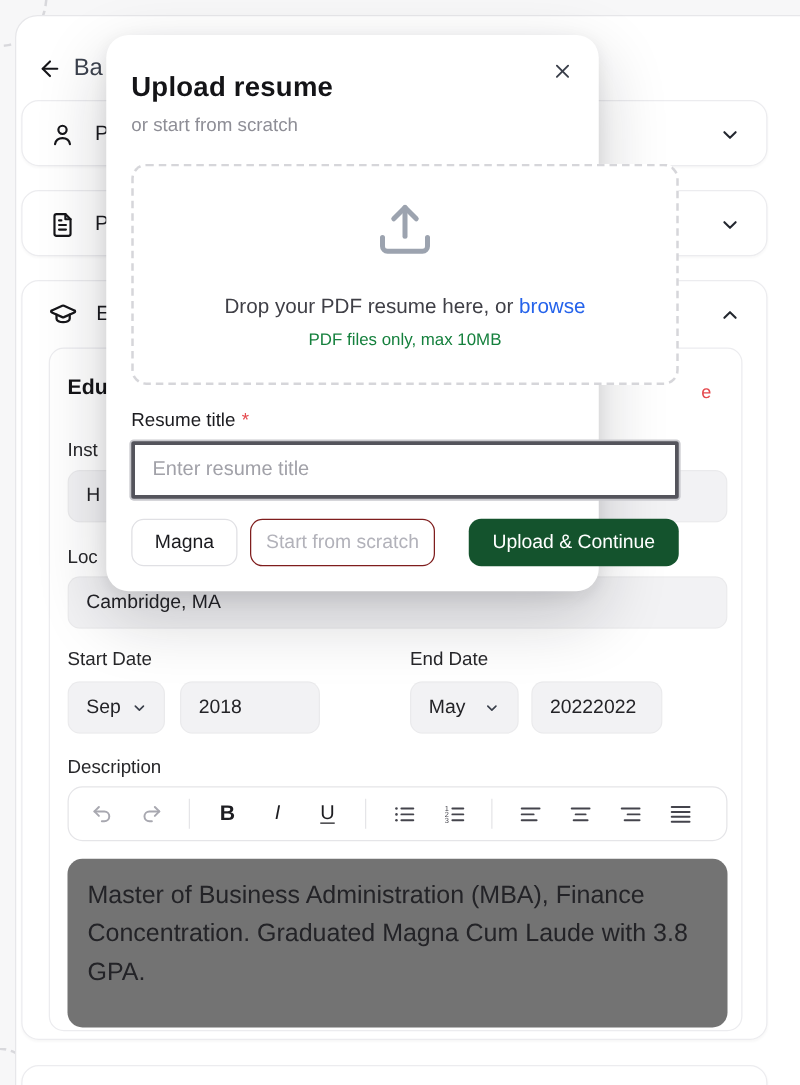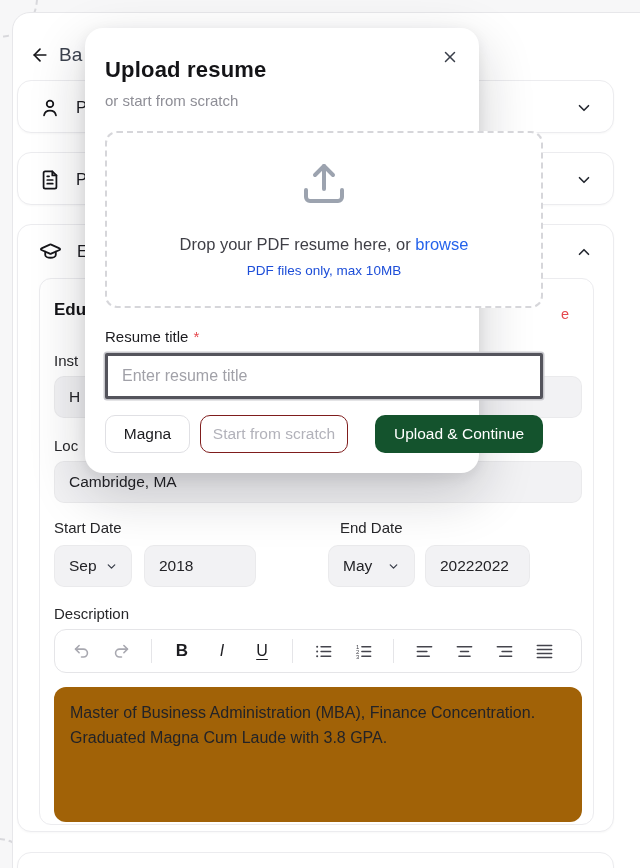--- a/index.html
+++ b/index.html
@@ -38,56 +38,56 @@
   .edu-heading { left:14px; top:21px; font-size:17px; font-weight:600; color:#141417; }
   .remove-frag { right:24px; top:27px; font-size:14.5px; font-weight:500; color:#e5484d; cursor:pointer; }
   .g-input { background:#f2f2f4; border:1px solid rgba(0,0,0,.03); border-radius:10px;
     display:flex; align-items:center; padding:0 14px; font-size:15.5px; color:#232327;
     white-space:nowrap; overflow:hidden; }
   .lbl-inst { left:14px; top:73px; }
   .inp-inst { left:14px; top:97px; width:528px; height:42px; }
   .lbl-loc { left:14px; top:158px; }
   .inp-loc { left:14px; top:182px; width:528px; height:42px; }
   .lbl-start { left:14px; top:240px; }
-  .lbl-end { left:300px; top:240px; }
+  .lbl-end { left:288px; top:240px; }
   .g-select { justify-content:space-between; cursor:pointer; }
   .sel-start-month { left:14px; top:266px; width:78px; height:42px; }
   .inp-start-year { left:104px; top:266px; width:112px; height:42px; }
   .sel-end-month { left:288px; top:266px; width:87px; height:42px; }
   .inp-end-year { left:385px; top:266px; width:105px; height:42px; padding-right:0; }
   .clip { display:inline-block; max-width:72px; overflow:hidden; white-space:nowrap; }
   .sel-chev { display:flex; color:#3a3f4a; margin-left:8px; }
   .lbl-desc { left:14px; top:326px; }
 
   .toolbar { left:14px; top:350px; width:528px; height:44px; background:#fff; border:1px solid #e5e5e8;
     border-radius:12px; display:flex; align-items:center; padding:0 16px; gap:20px; }
   .tb-btn { display:flex; align-items:center; justify-content:center; width:20px; height:22px;
     background:none; border:none; cursor:pointer; color:#44444c; font-family:inherit; }
   .tb-muted { color:#a8a8b0; }
   .tb-sep { width:1px; height:24px; background:#e5e5e8; }
   .tb-b { font-size:17px; font-weight:700; color:#1d1d21; }
   .tb-i { font-size:16px; font-style:italic; color:#1d1d21; }
   .tb-u { font-size:16px; text-decoration:underline; text-underline-offset:3px; color:#1d1d21; }
 
-  .desc-area { left:14px; top:408px; width:528px; height:135px; background:#a16207;
-    border-radius:12px; padding:14px 16px; font-size:16px; line-height:1.55; color:#232327; }
+  .desc-area { left:14px; top:408px; width:528px; height:135px; background:#737373;
+    border-radius:12px; padding:14px 16px; font-size:20px; line-height:1.55; color:#232327; }
 
   
   .modal { position:absolute; left:85px; top:28px; width:394px; height:445px; background:#fff;
     border-radius:18px; box-shadow:0 20px 55px rgba(20,20,28,.20), 0 4px 14px rgba(20,20,28,.08); z-index:10; }
   .m-title { left:20px; top:29px; font-size:22px; font-weight:600; color:#141417; letter-spacing:.2px; }
   .m-sub { left:20px; top:64px; font-size:15px; color:#8e8e96; }
   .m-close { right:16px; top:16px; width:26px; height:26px; display:flex; align-items:center; justify-content:center;
     background:none; border:none; cursor:pointer; color:#3a3f4a; }
   .dropzone { left:20px; top:103px; width:438px; height:177px; border:2px dashed #d6d6da; border-radius:12px;
     display:flex; flex-direction:column; align-items:center; padding-top:27px; cursor:pointer; background:#fff; }
   .dz-icon { color:#9ca3af; }
   .dz-line { margin-top:23px; font-size:16.5px; color:#3f3f46; }
   .dz-browse { color:#2563eb; cursor:pointer; }
-  .dz-hint { margin-top:9px; font-size:13.5px; color:#1d4ed8; }
+  .dz-hint { margin-top:9px; font-size:13.5px; color:#15803d; }
   .rt-label { left:20px; top:300px; font-size:15px; font-weight:500; color:#1b1b1f; }
   .req { color:#e5484d; margin-left:5px; }
   .rt-input { left:20px; top:325px; width:438px; height:46px; border:3px solid #54545c; border-radius:2px;
     box-shadow:0 0 0 1.5px #c9c9ce; background:#fff; padding:0 14px; font-size:16px; color:#232327;
     font-family:inherit; outline:none; }
   .rt-input::placeholder { color:#a1a1a8; }
   .m-btn { position:absolute; top:387px; height:38px; border-radius:10px; font-size:15.5px; font-weight:500;
     font-family:inherit; cursor:pointer; display:flex; align-items:center; justify-content:center; }
   .btn-cancel { left:20px; width:85px; background:#fff; border:1px solid #e0e0e4; color:#1b1b1f; }
   .btn-scratch { left:115px; width:148px; background:#fff; border:1px solid #7f1d1d; color:#b2b2ba; }

